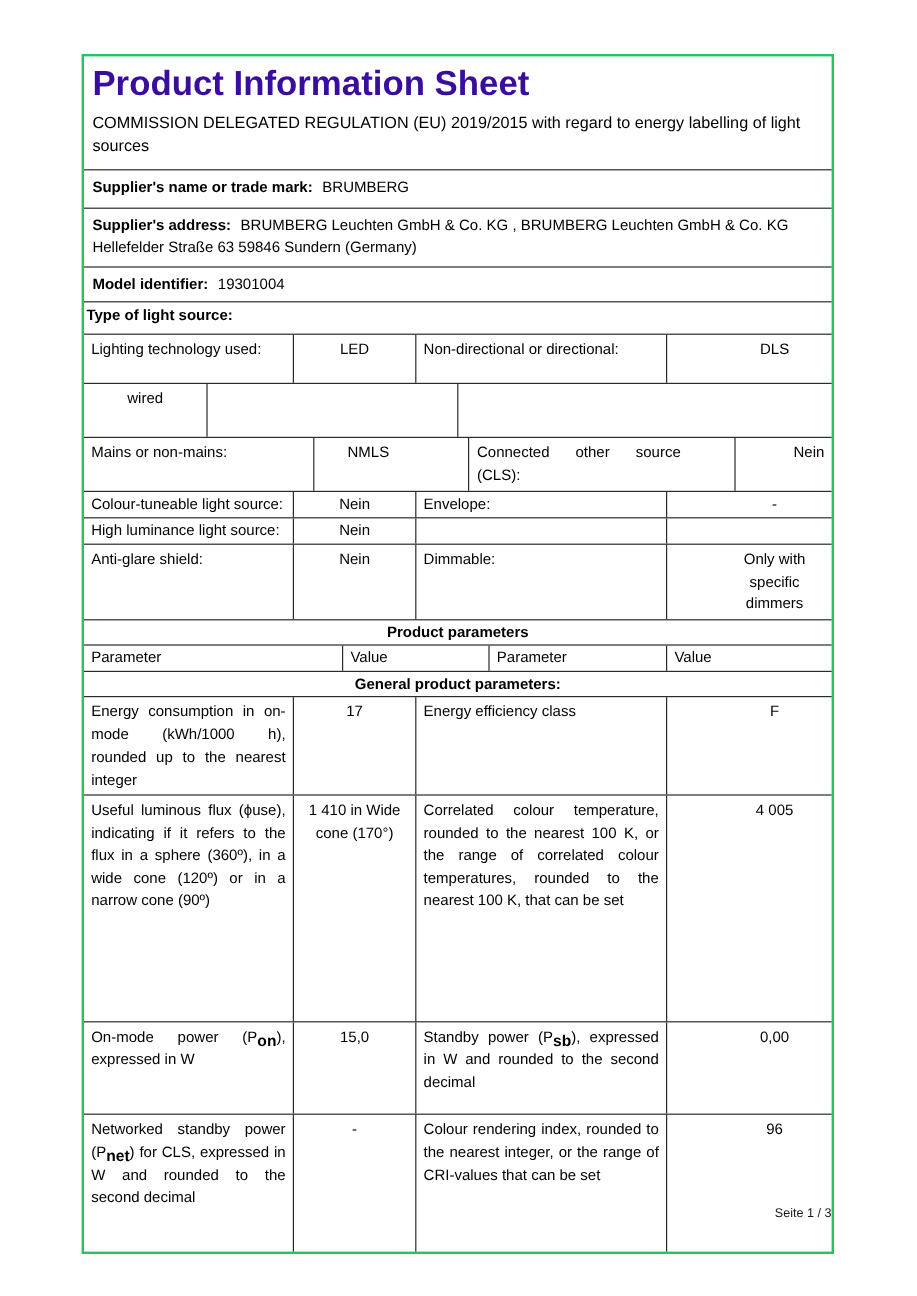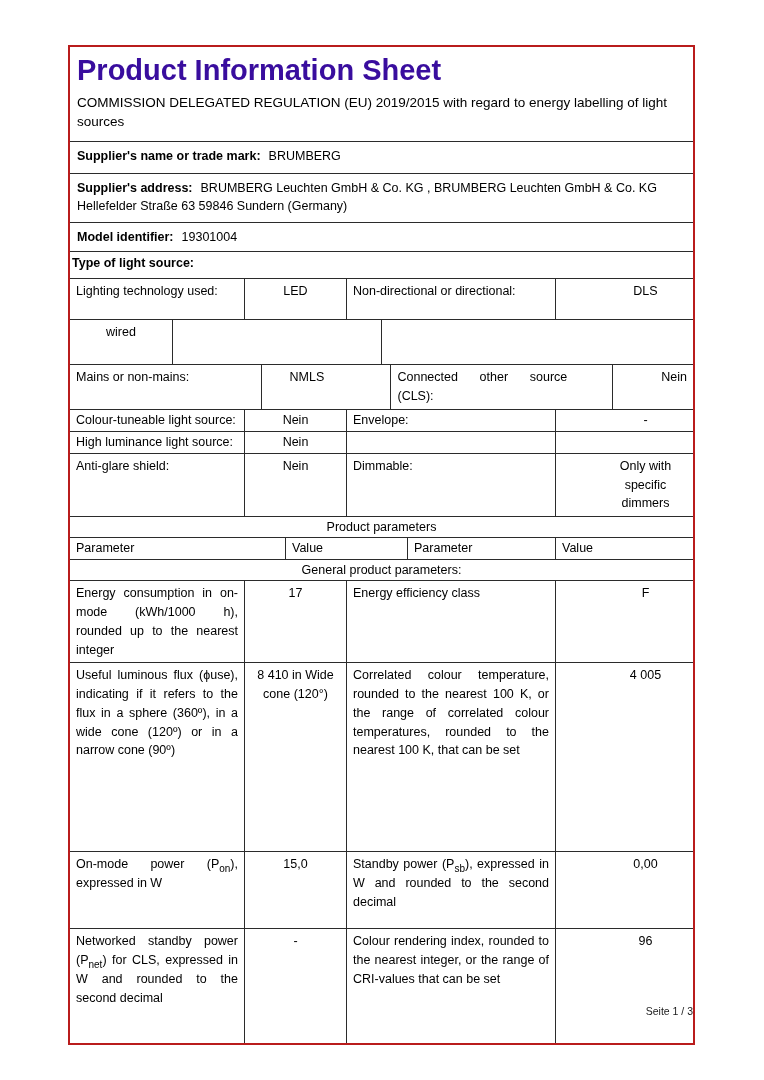--- a/index.html
+++ b/index.html
@@ -4,21 +4,21 @@
 <style>
   * { margin:0; padding:0; box-sizing:border-box; }
   html,body { background:#ffffff; }
   .page {
     position:relative; width:764px; height:1080px; background:#ffffff;
     font-family:"Liberation Sans", sans-serif; color:#000;
     overflow:hidden;
   }
   .doc {
     position:absolute; left:68px; top:45px; width:627px;
-    border:2px solid #b91c1c; background:#fff;
+    border:2px solid #22c55e; background:#fff;
   }
   .row { border-top:1px solid #2b2b2b; }
   .row:first-child { border-top:none; }
 
   .head-block { min-height:84px; padding:7px 7px 9px 7px; }
   .title { font-size:29px; font-weight:bold; color:#390D9E; line-height:1.15; margin-bottom:7px; }
   .subtitle { font-size:13.5px; line-height:1.38; }
 
   .kv { padding:5px 7px; font-size:12.5px; line-height:1.5; }
   .kv .lbl { font-weight:bold; }
@@ -34,34 +34,34 @@
   .c1 { width:174px; text-align:justify; }
   .c2 { width:102px; text-align:center; }
   .c3 { width:209px; text-align:justify; }
   .c4 { flex:1;     text-align:center;padding-left:48px; }
 
   .t0 { min-height:41px; } .t1 { min-height:45px; } .t2 { min-height:41px;gap:39px; }
   .t3 { min-height:22px; } .t4 { min-height:22px; } .t5 { min-height:41px; }
   .t3 .c, .t4 .c { padding-top:1px; padding-bottom:0; }
 
   .r-pp, .r-gp {
-    min-height:21px; text-align:center; font-weight:normal;
+    min-height:21px; text-align:center; font-weight:bold;
     font-size:12.5px; padding:1px 6px; line-height:1.45;
   }
   .r-cols { min-height:22px; }
   .hdr .c { padding:1px 6px; text-align:left; }
   .hdr .c1 { width:215px; }
   .hdr .c2 { width:122px; }
   .hdr .c3 { width:148px; }
 
   .g0 { min-height:59px; } .g1 { min-height:189px; }
   .g2 { min-height:77px; } .g3 { min-height:115px; }
 
   .line2 { margin-top:9px; }
-  sub { font-size:10px; line-height:0; }
+  sub { font-size:13px; line-height:0;font-weight:bold; }
 
   .footer {
     position:absolute; top:1005px; right:71px;
     font-size:10.5px; color:#1a1a1a;
   }
 </style>
 </head>
 <body>
 
 <div class="page">
@@ -140,21 +140,21 @@
 
     <div class="row cols g0">
       <div class="c c1">Energy consumption in on-mode (kWh/1000 h), rounded up to the nearest integer</div>
       <div class="c c2">17</div>
       <div class="c c3">Energy efficiency class</div>
       <div class="c c4">F</div>
     </div>
 
     <div class="row cols g1">
       <div class="c c1">Useful luminous flux (ϕuse), indicating if it refers to the flux in a sphere (360º), in a wide cone (120º) or in a narrow cone (90º)</div>
-      <div class="c c2">8 410 in Wide cone (120°)</div>
+      <div class="c c2">1 410 in Wide cone (170°)</div>
       <div class="c c3">Correlated colour temperature, rounded to the nearest 100 K, or the range of correlated colour temperatures, rounded to the nearest 100 K, that can be set</div>
       <div class="c c4">4 005</div>
     </div>
 
     <div class="row cols g2">
       <div class="c c1"><span>On-mode power (P</span><sub>on</sub><span>), expressed in W</span></div>
       <div class="c c2">15,0</div>
       <div class="c c3"><span>Standby power (P</span><sub>sb</sub><span>), expressed in W and rounded to the second decimal</span></div>
       <div class="c c4">0,00</div>
     </div>

